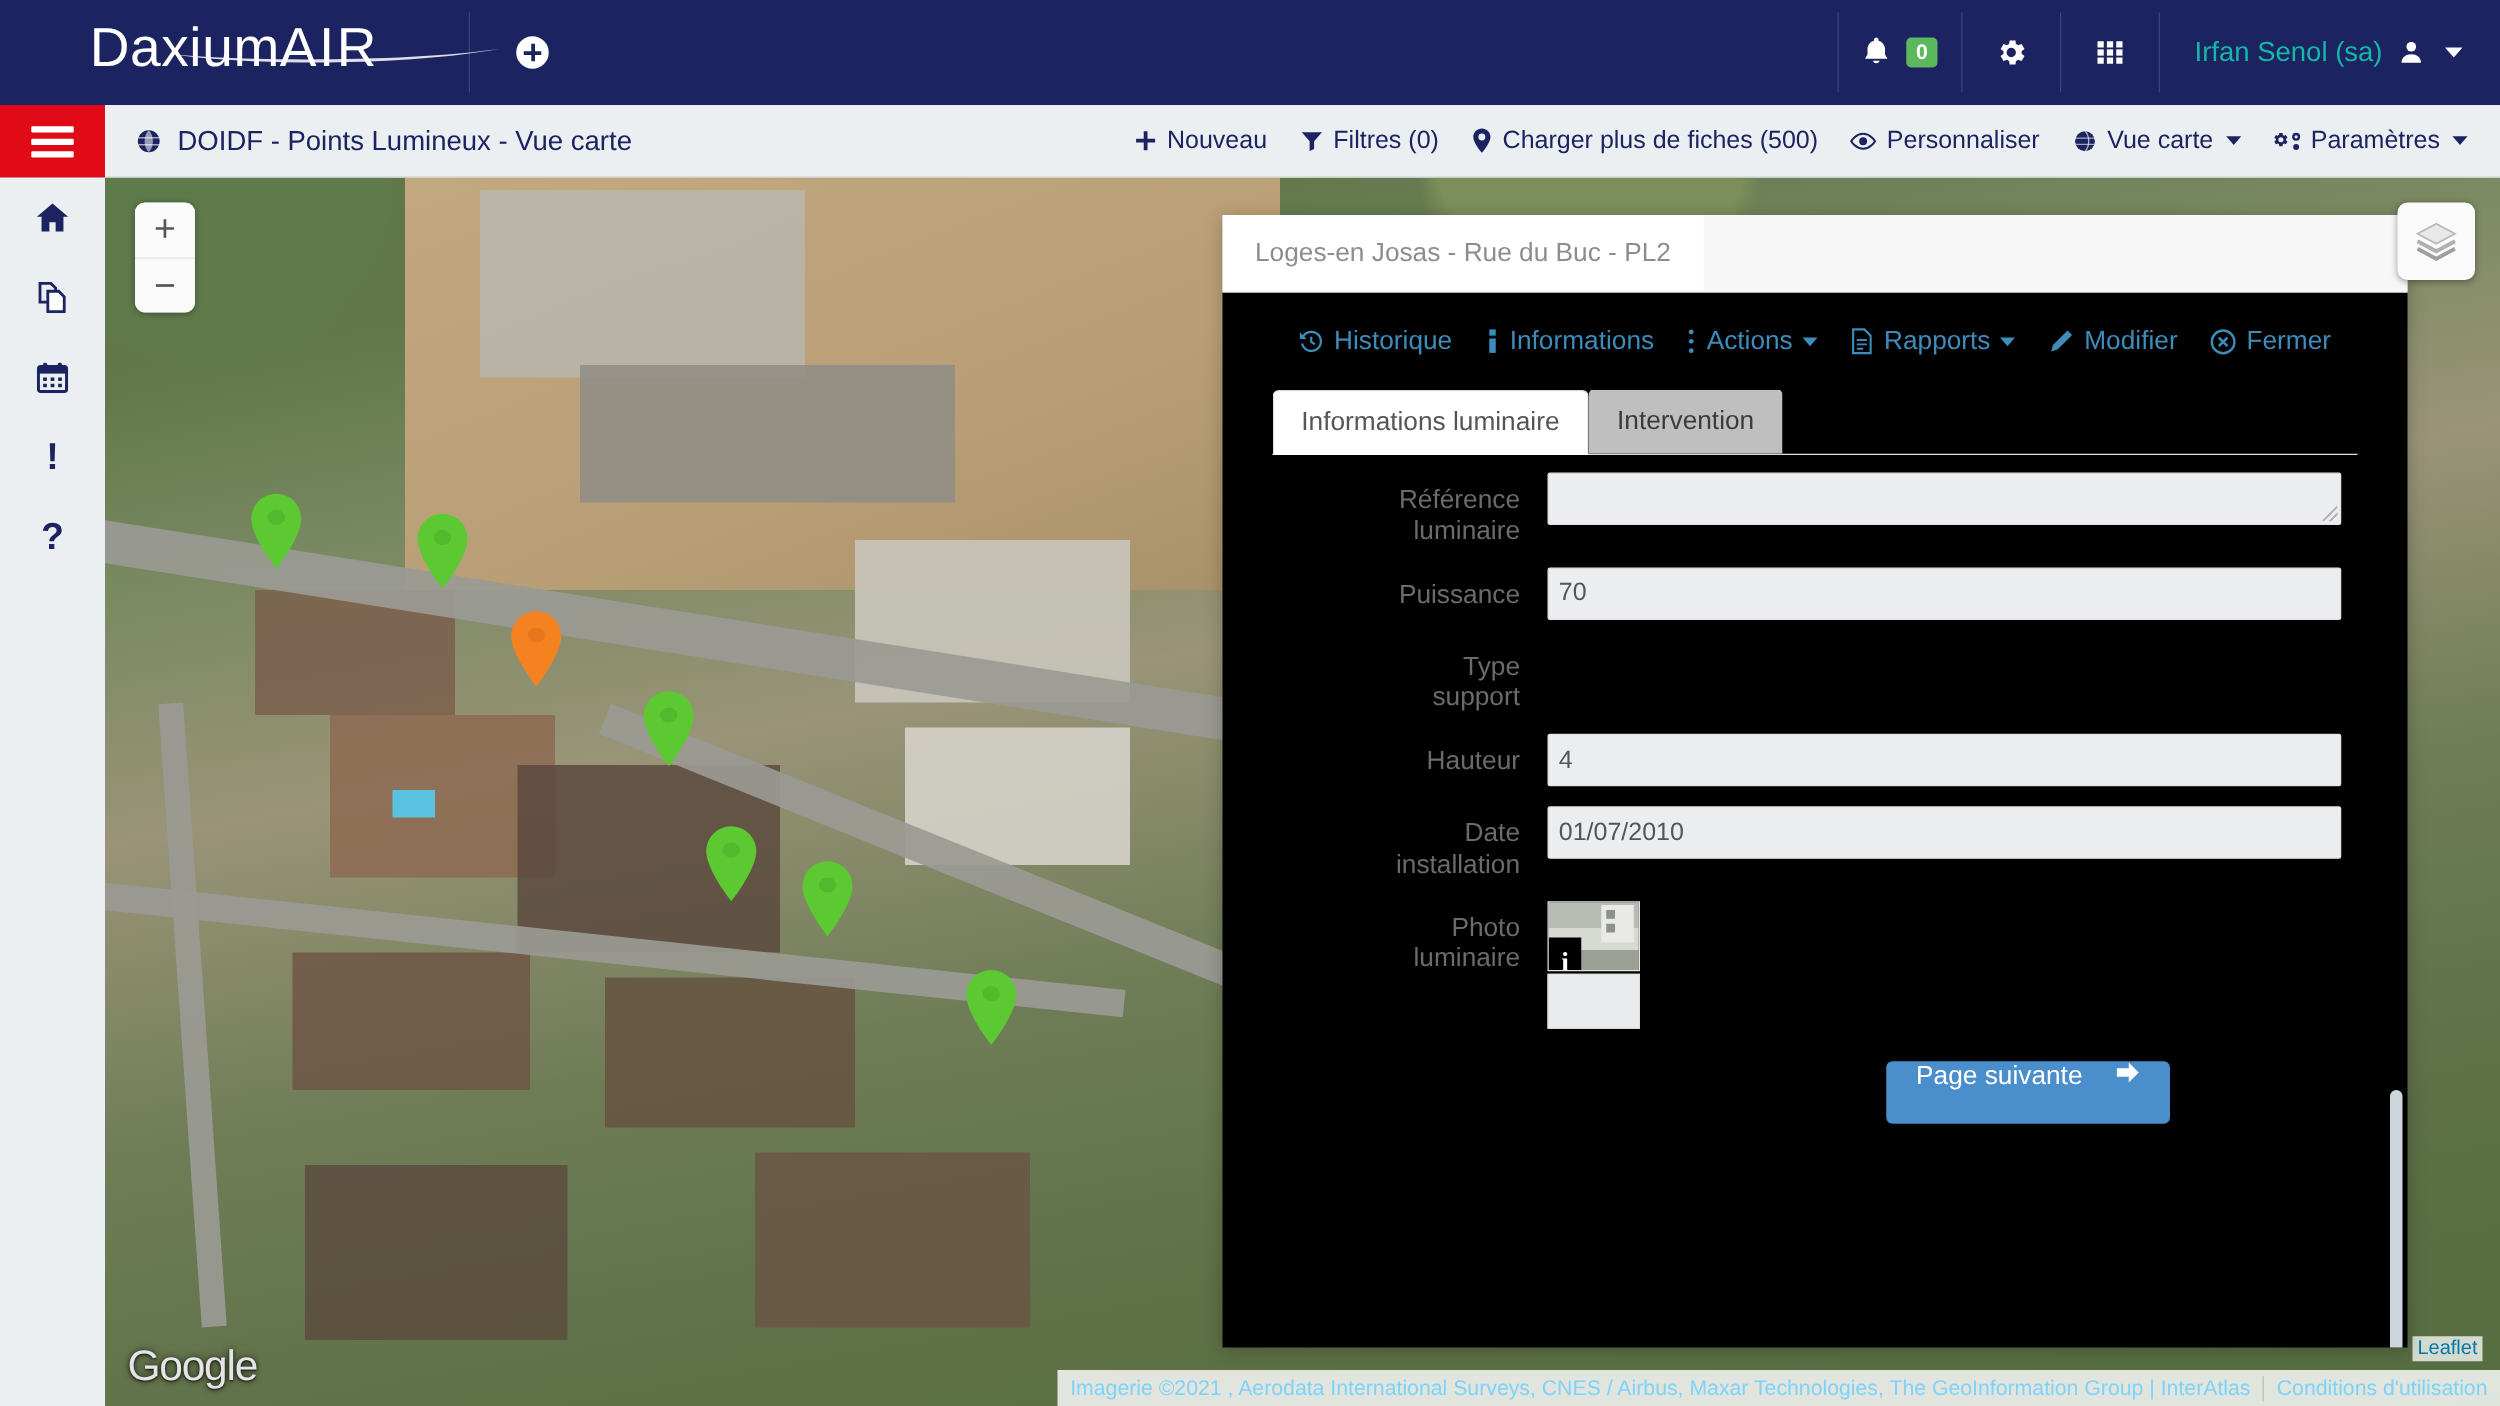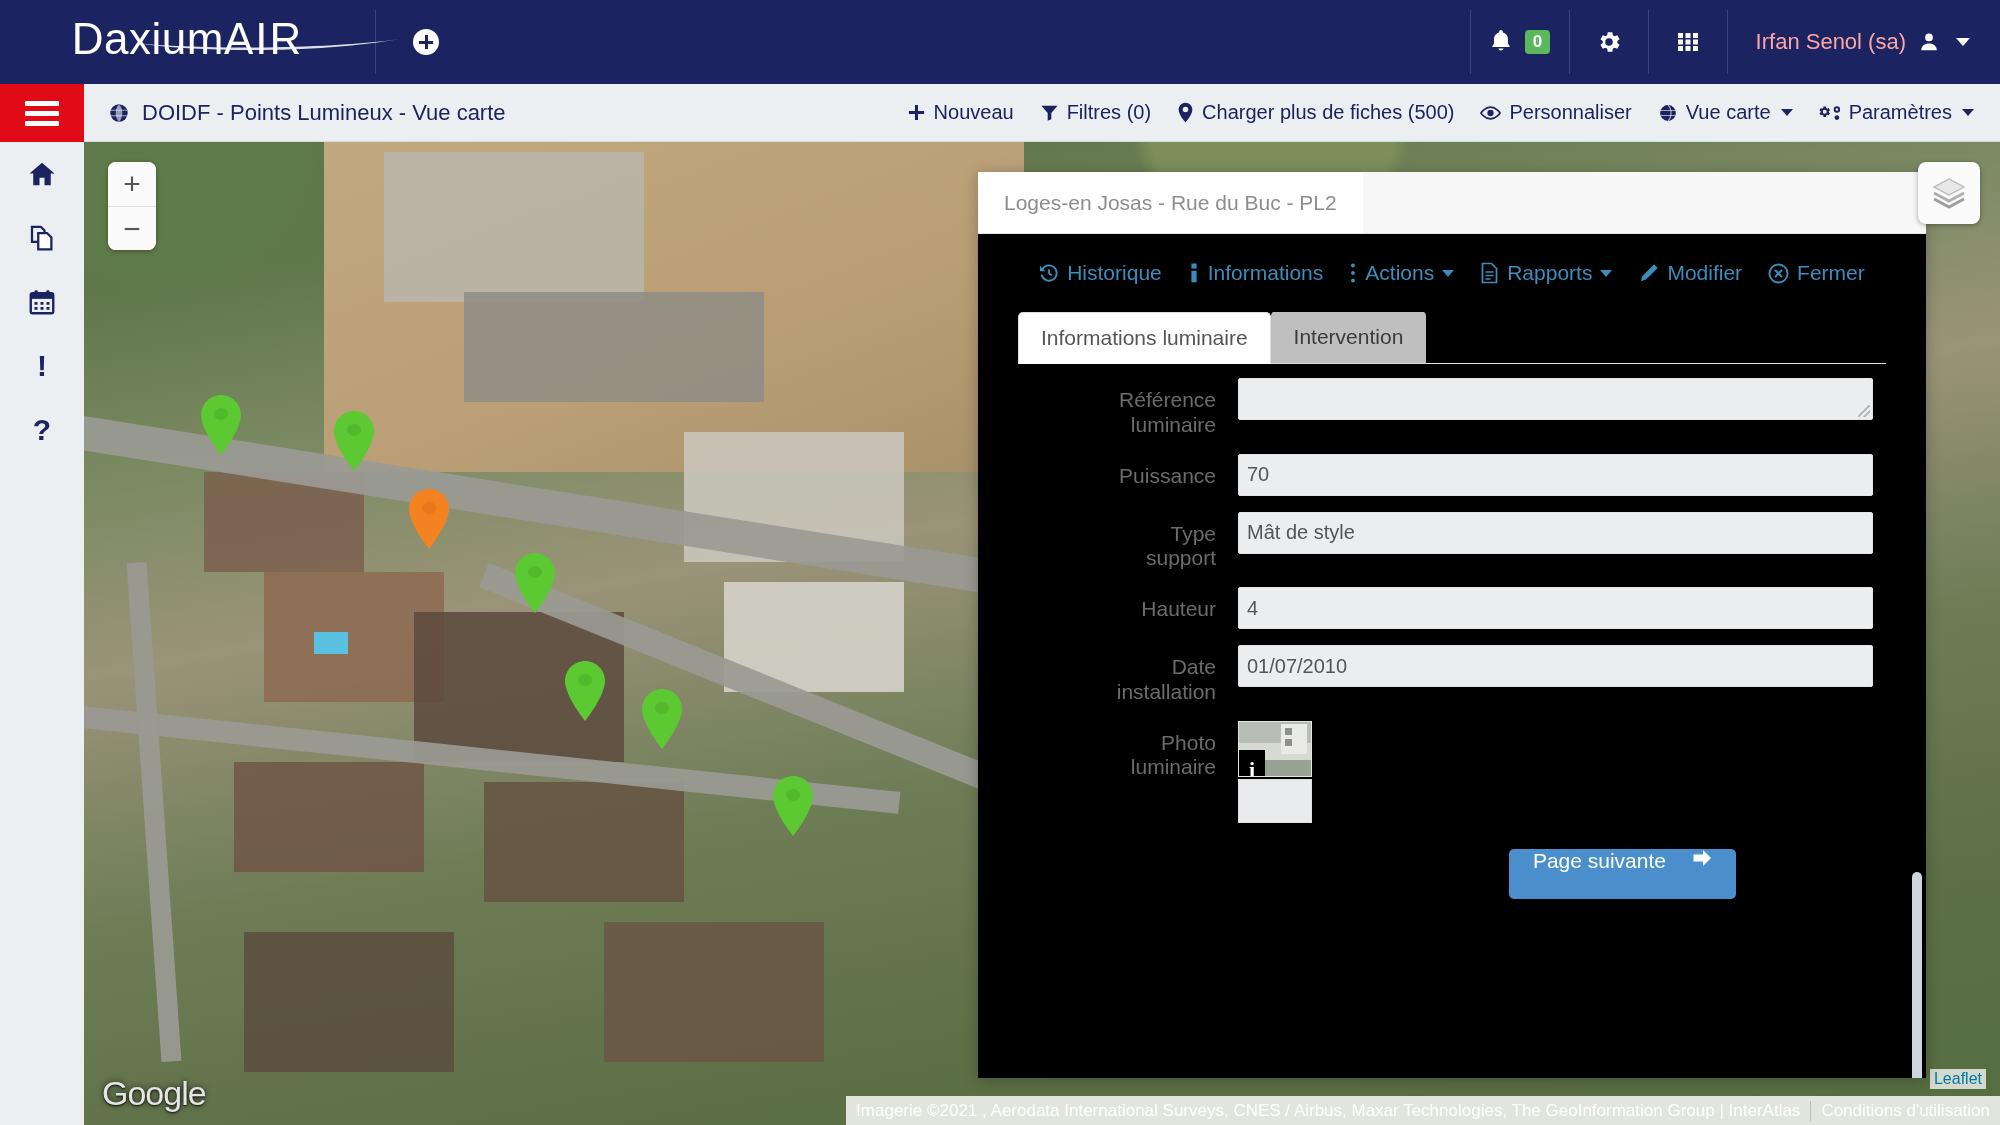--- a/index.html
+++ b/index.html
@@ -51,21 +51,21 @@
   .hdr-spacer { flex: 1; }
   .hdr-cell { display: flex; align-items: center; justify-content: center; gap: 12px; color: #fff; cursor: pointer; }
   .w-notif { width: 98px; }
   .w-gear { width: 78px; }
   .w-grid { width: 78px; }
   .w-user { padding: 0 30px 0 28px; }
   .badge {
     background: #5cb85c; color: #fff; font-size: 17px; font-weight: bold;
     border-radius: 4px; padding: 2px 8px; line-height: 1.2;
   }
-  .user-name { font-size: 22px; color: #fca5a5; }
+  .user-name { font-size: 22px; color: #14b8a6; }
   .caret { width:0;height:0;border-left:7px solid transparent;border-right:7px solid transparent;border-top:8px solid #fff; margin-left:4px;}
 
   
   .sidebar {
     position: absolute; top: 84px; left: 0; width: 84px; height: 1041px;
     background: #eceff1; z-index: 50;
   }
   .sb-burger {
     height: 58px; background: #e00b17; display: flex; align-items: center; justify-content: center;
     cursor: pointer;
@@ -142,21 +142,21 @@
     text-shadow: 0 0 6px rgba(0,0,0,.7), 0 1px 2px rgba(0,0,0,.8);
     font-family:"Liberation Sans", sans-serif;
   }
   .leaflet-link {
     position:absolute; right: 14px; bottom: 36px; z-index: 32;
     background: rgba(255,255,255,.75); color:#0078a8; font-size:16px; padding:1px 4px;
   }
   .attrib {
     position:absolute; right: 0; bottom: 0; z-index: 31;
     background: rgba(255,255,255,.82);
-    font-size: 17px; color:#ffffff; display:flex; align-items:center;
+    font-size: 17px; color:#7dd3fc; display:flex; align-items:center;
     height: 29px;
   }
   .attrib span { padding: 0 10px; }
   .attrib .sep { border-left: 1px solid #bbb; height: 20px; padding: 0; }
 
   
   .panel {
     position: absolute; top: 172px; left: 978px; width: 948px; height: 906px;
     background: #000000; z-index: 40;
     box-shadow: 0 2px 14px rgba(0,0,0,.25);
@@ -580,23 +580,20 @@
 
         <div class="frow">
           <div class="flabel">Puissance</div>
           <div class="fctl">
             <div class="finput">70</div>
           </div>
         </div>
 
         <div class="frow">
           <div class="flabel">Type<br>support</div>
-          <div class="fctl">
-            <div class="finput">Mât de style</div>
-          </div>
         </div>
 
         <div class="frow">
           <div class="flabel">Hauteur</div>
           <div class="fctl">
             <div class="finput">4</div>
           </div>
         </div>
 
         <div class="frow">

